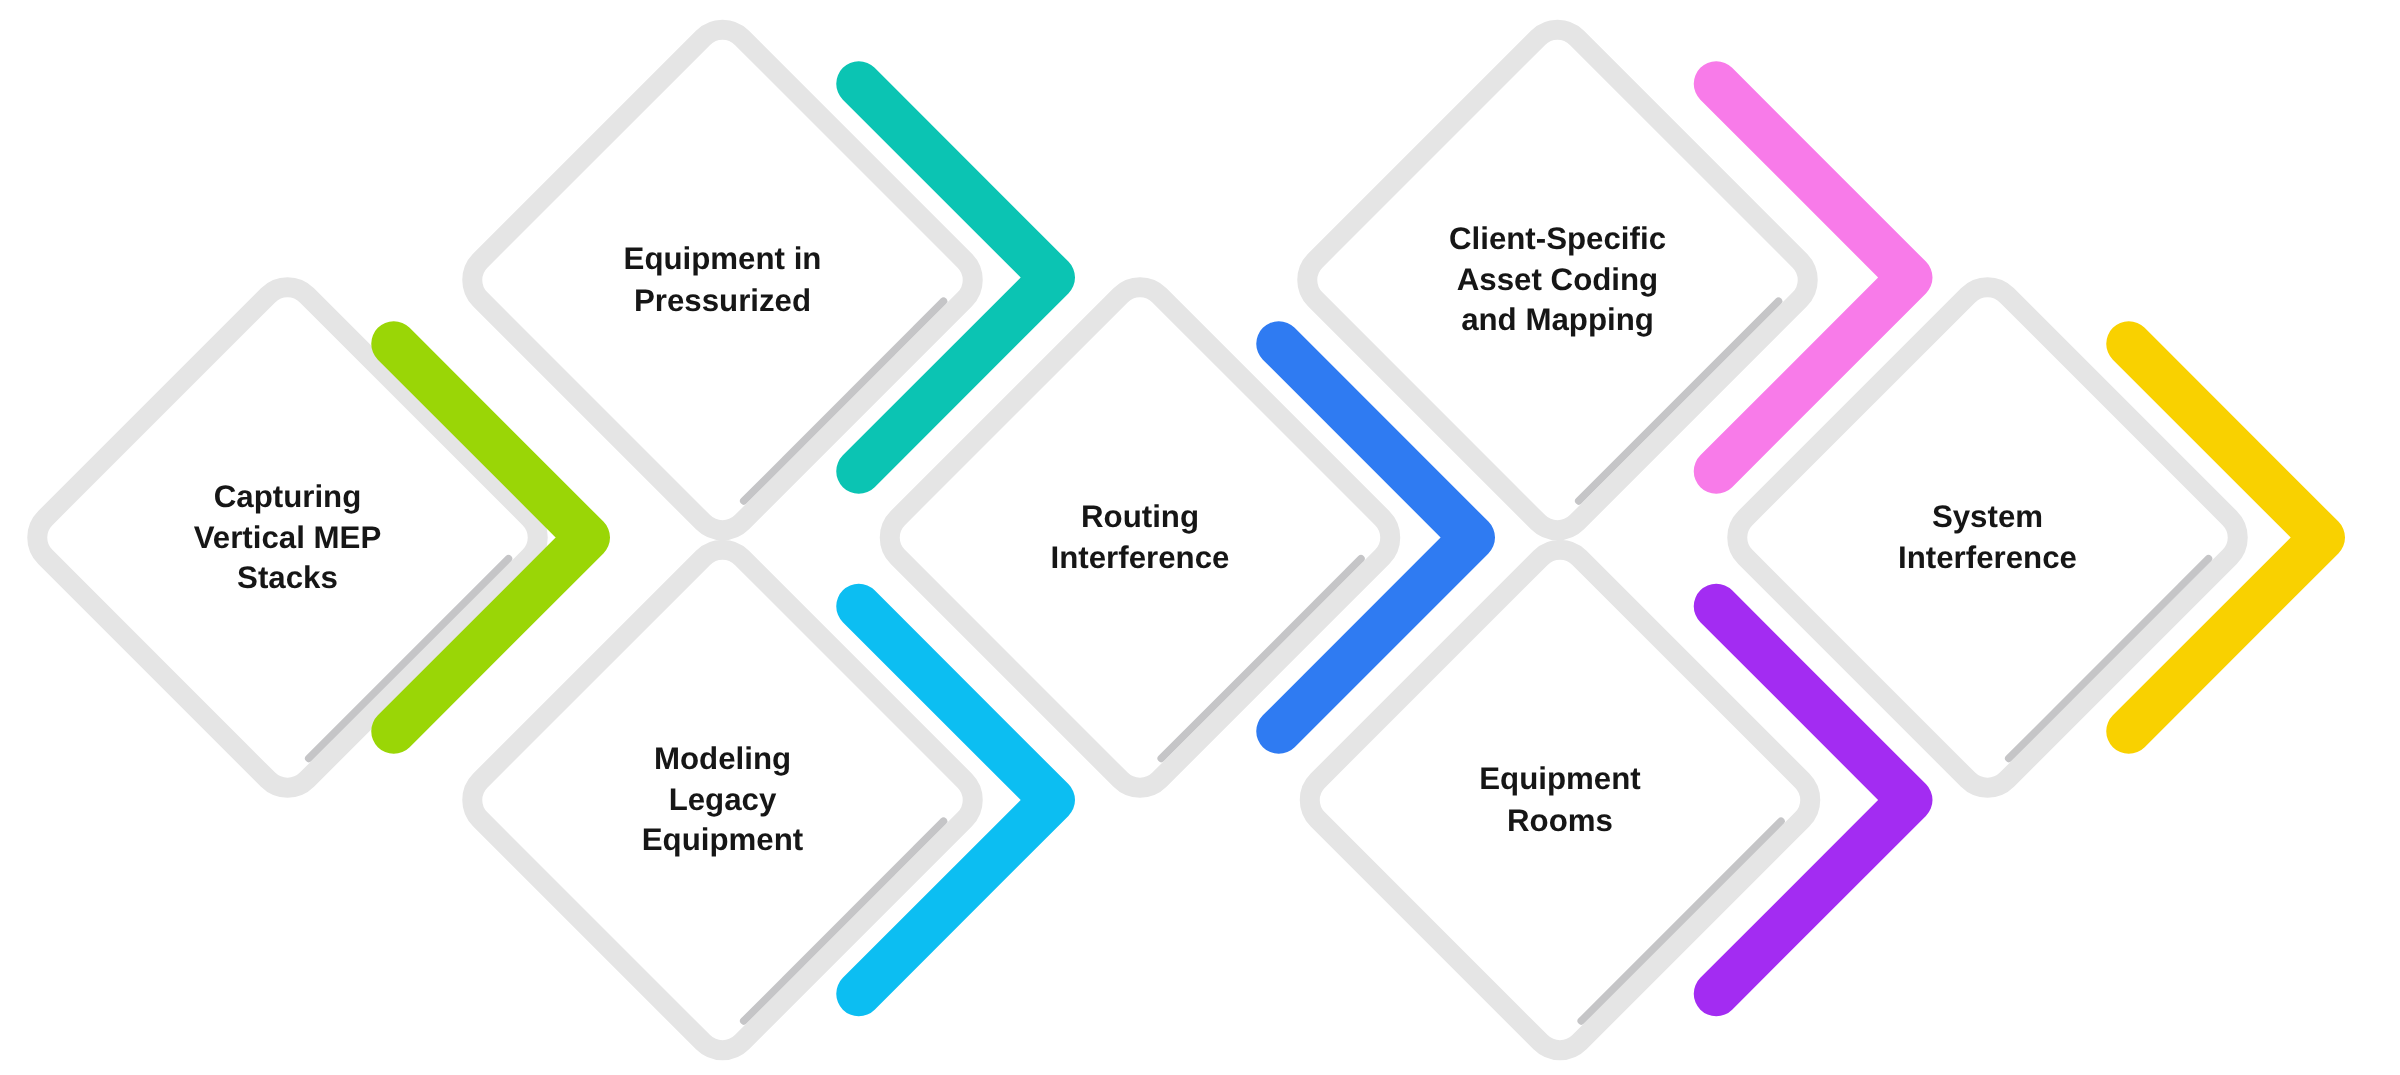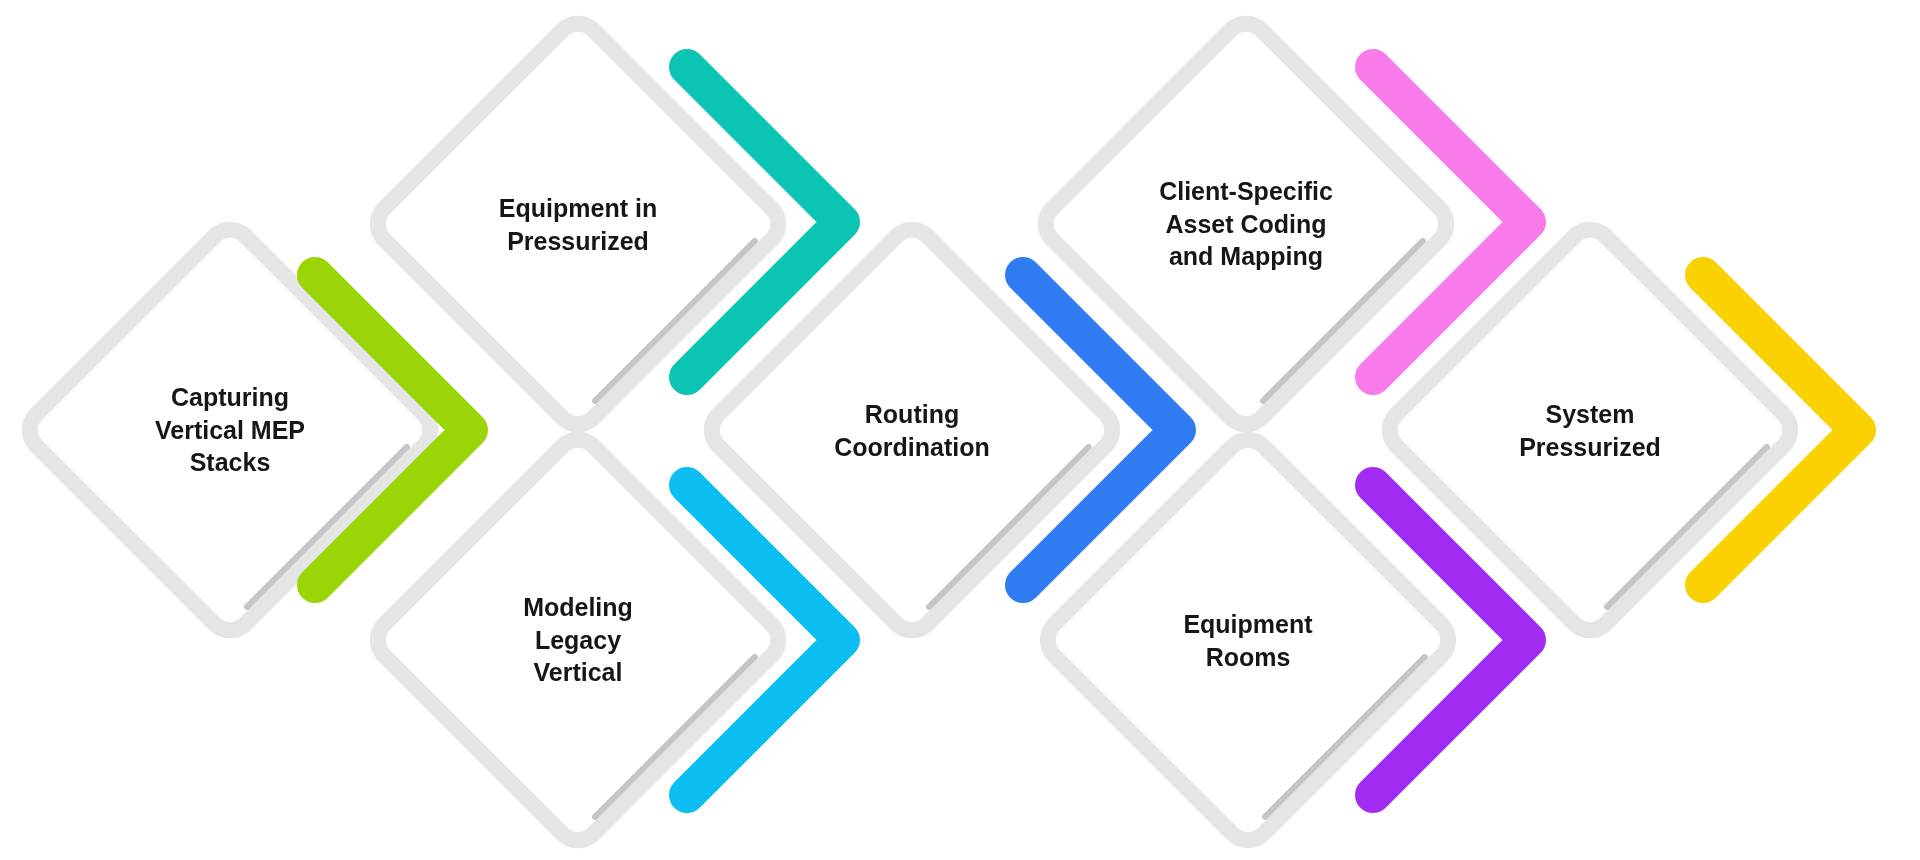--- a/index.html
+++ b/index.html
@@ -67,29 +67,29 @@
     <div class="label">Equipment in
 Pressurized</div>
   </div>
 
   <div class="diamond" style="left:578px;top:640px">
     <div class="ring">
         <i class="edge-shadow"></i>
       </div>
     <div class="label">Modeling
 Legacy
-Vertical</div>
+Equipment</div>
   </div>
 
   <div class="diamond" style="left:912px;top:430px">
     <div class="ring">
         <i class="edge-shadow"></i>
       </div>
     <div class="label">Routing
-Coordination</div>
+Interference</div>
   </div>
 
   <div class="diamond" style="left:1246px;top:224px">
     <div class="ring">
         <i class="edge-shadow"></i>
       </div>
     <div class="label">Client-Specific
 Asset Coding
 and Mapping</div>
   </div>
@@ -100,21 +100,21 @@
       </div>
     <div class="label">Equipment
 Rooms</div>
   </div>
 
   <div class="diamond" style="left:1590px;top:430px">
     <div class="ring">
         <i class="edge-shadow"></i>
       </div>
     <div class="label">System
-Pressurized</div>
+Interference</div>
   </div>
 
   <svg class="arrows" width="1920" height="860" viewBox="0 0 1920 860">
     <polyline points="315,275 470,430 315,585" fill="none" stroke-width="36" stroke-linecap="round" stroke-linejoin="round" stroke="#9AD606"></polyline>
     <polyline points="687,67 842,222 687,377" fill="none" stroke-width="36" stroke-linecap="round" stroke-linejoin="round" stroke="#0BC4B3"></polyline>
     <polyline points="687,485 842,640 687,795" fill="none" stroke-width="36" stroke-linecap="round" stroke-linejoin="round" stroke="#0CBEF2"></polyline>
     <polyline points="1023,275 1178,430 1023,585" fill="none" stroke-width="36" stroke-linecap="round" stroke-linejoin="round" stroke="#2F7BF2"></polyline>
     <polyline points="1373,67 1528,222 1373,377" fill="none" stroke-width="36" stroke-linecap="round" stroke-linejoin="round" stroke="#F87BE9"></polyline>
     <polyline points="1373,485 1528,640 1373,795" fill="none" stroke-width="36" stroke-linecap="round" stroke-linejoin="round" stroke="#A32CF2"></polyline>
     <polyline points="1703,275 1858,430 1703,585" fill="none" stroke-width="36" stroke-linecap="round" stroke-linejoin="round" stroke="#F9D100"></polyline>

